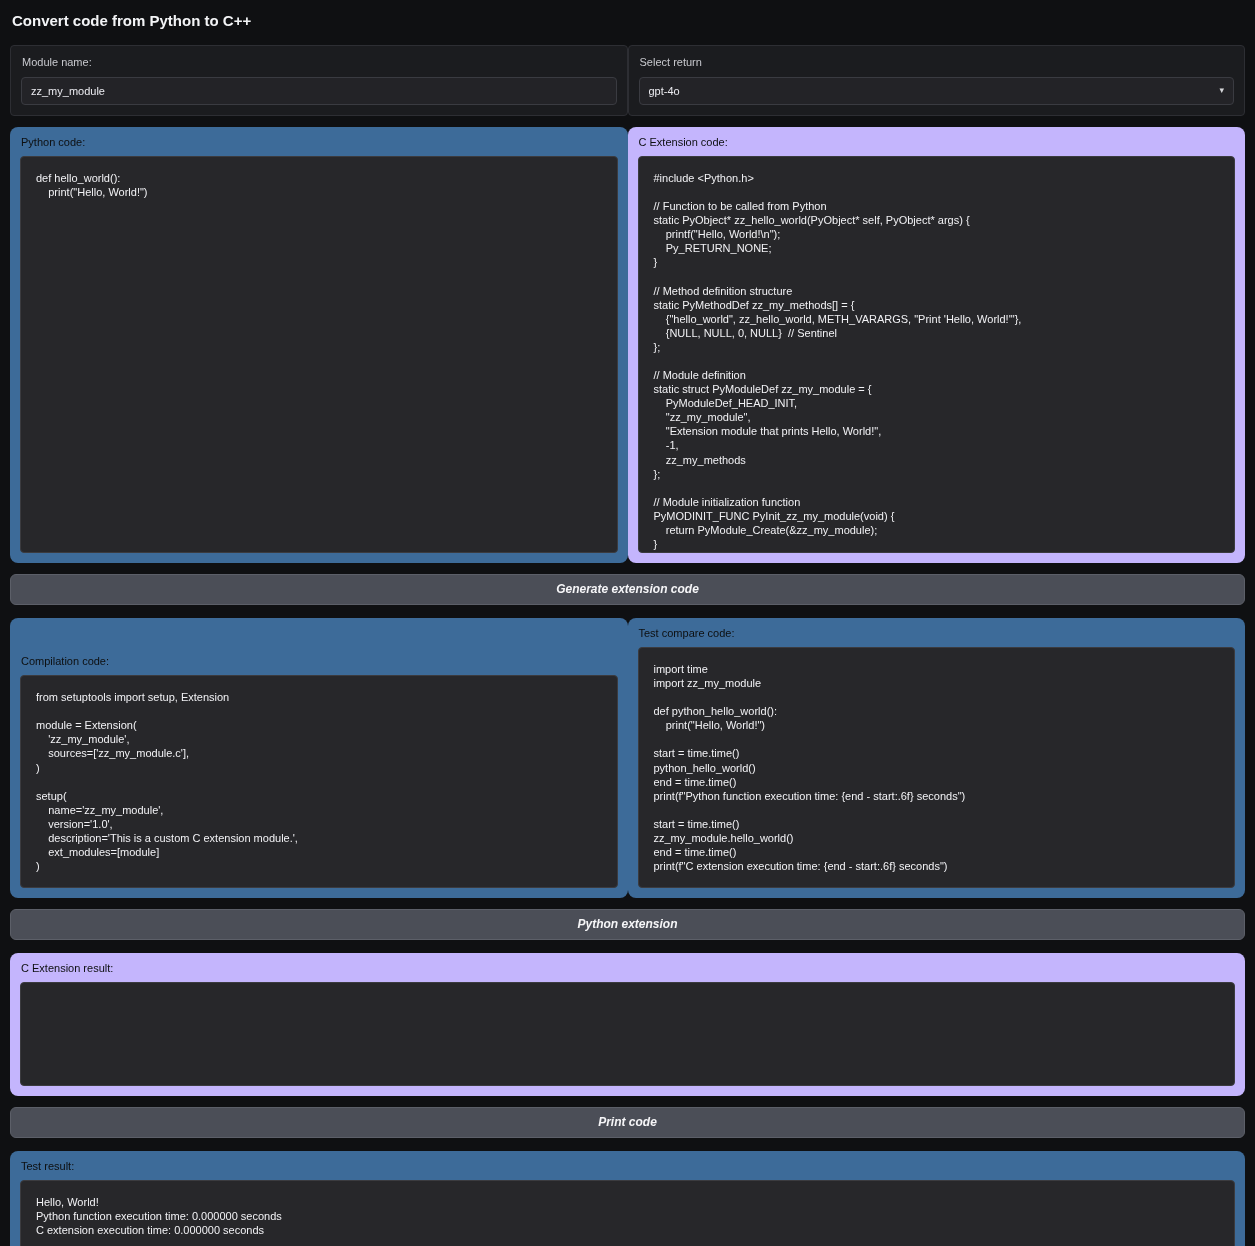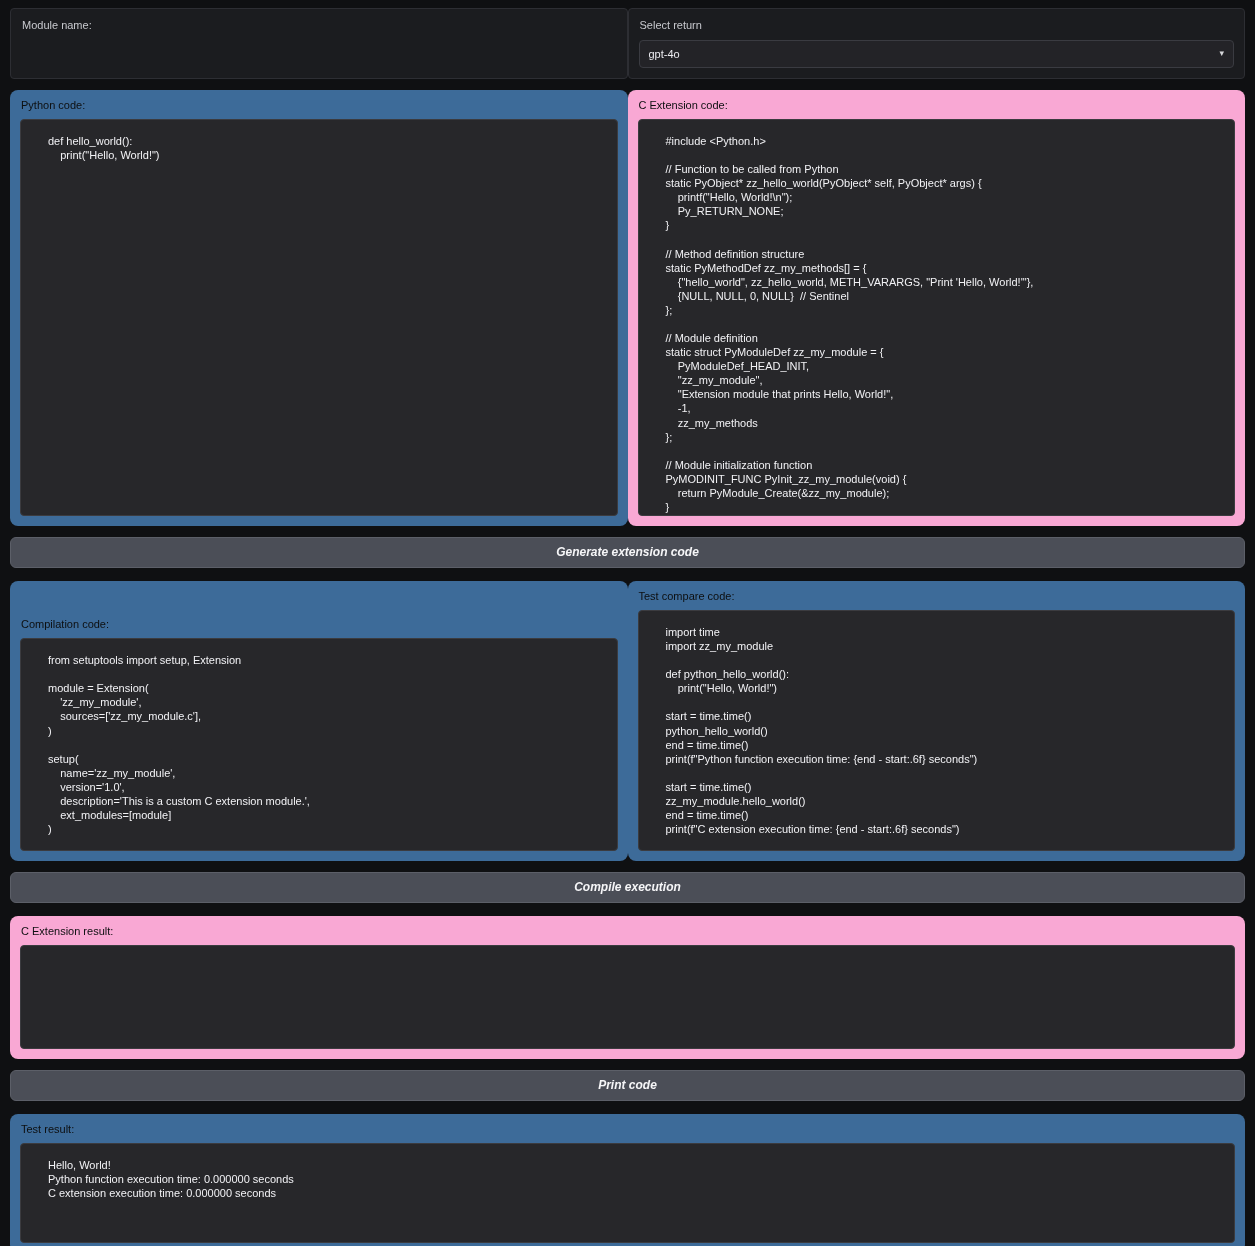--- a/index.html
+++ b/index.html
@@ -71,32 +71,32 @@
 
   
   .code-panel {
     border-radius: 8px;
     padding: 7px 10px 10px;
     display: flex;
     flex-direction: column;
     justify-content: flex-end;
   }
   .code-panel.blue  { background: #3d6b99; }
-  .code-panel.green { background: #f9a8d4; }
+  .code-panel.green { background: #c4b5fd; }
   .panel-label {
     font-size: 11px;
     color: #0d0f10;
     margin: 2px 1px 8px;
   }
   .code-area {
     background: #27272a;
     border: 1px solid #3b3b3f;
     border-radius: 4px;
     margin: 0;
-    padding: 14px 27px;
+    padding: 14px 15px;
     font-family: "Liberation Sans", "DejaVu Sans", sans-serif;
     font-size: 11px;
     line-height: 1.28;
     color: #f2f2f5;
     white-space: pre-wrap;
     overflow: hidden;
   }
   .grow { flex: 1 1 auto; }
   .tall .code-area { min-height: 396px; }
   .tall .code-panel { height: 436px; }
@@ -121,24 +121,26 @@
     margin: 2px 0 13px;
     cursor: pointer;
     font-style: italic;
   }
 </style>
 </head>
 <body>
 
 <div class="page">
 
+  <div class="title">Convert code from Python to C++</div>
 
   <div class="row">
     <div class="field-box half">
       <div class="field-label">Module name:</div>
+      <input class="text-input" type="text" value="zz_my_module" style="">
     </div>
     <div class="field-box half">
       <div class="field-label">Select return</div>
       <div class="select">
         <span>gpt-4o</span>
         <span class="caret">▾</span>
       </div>
     </div>
   </div>
 
@@ -212,21 +214,21 @@
 end = time.time()
 print(f"Python function execution time: {end - start:.6f} seconds")
 
 start = time.time()
 zz_my_module.hello_world()
 end = time.time()
 print(f"C extension execution time: {end - start:.6f} seconds")</pre>
     </div>
   </div>
 
-  <button class="action-btn">Compile execution</button>
+  <button class="action-btn">Python extension</button>
 
   <div class="code-panel green full">
     <div class="panel-label">C Extension result:</div>
     <pre class="code-area result-area"></pre>
   </div>
 
   <button class="action-btn">Print code</button>
 
   <div class="code-panel blue full">
     <div class="panel-label">Test result:</div>

